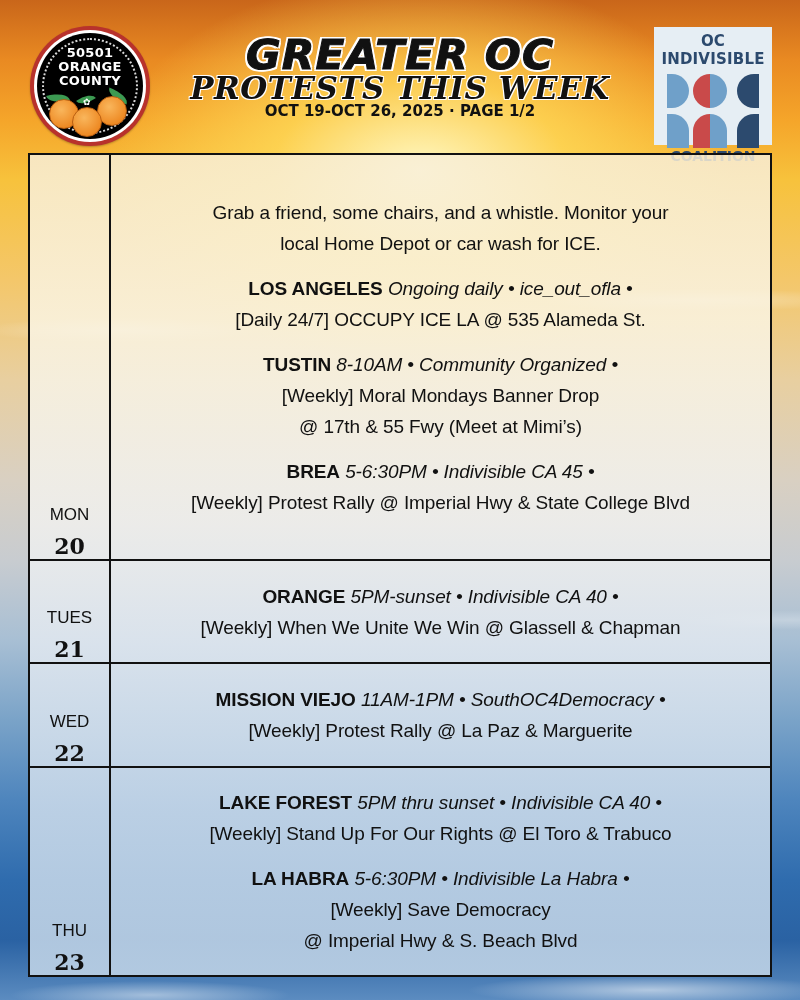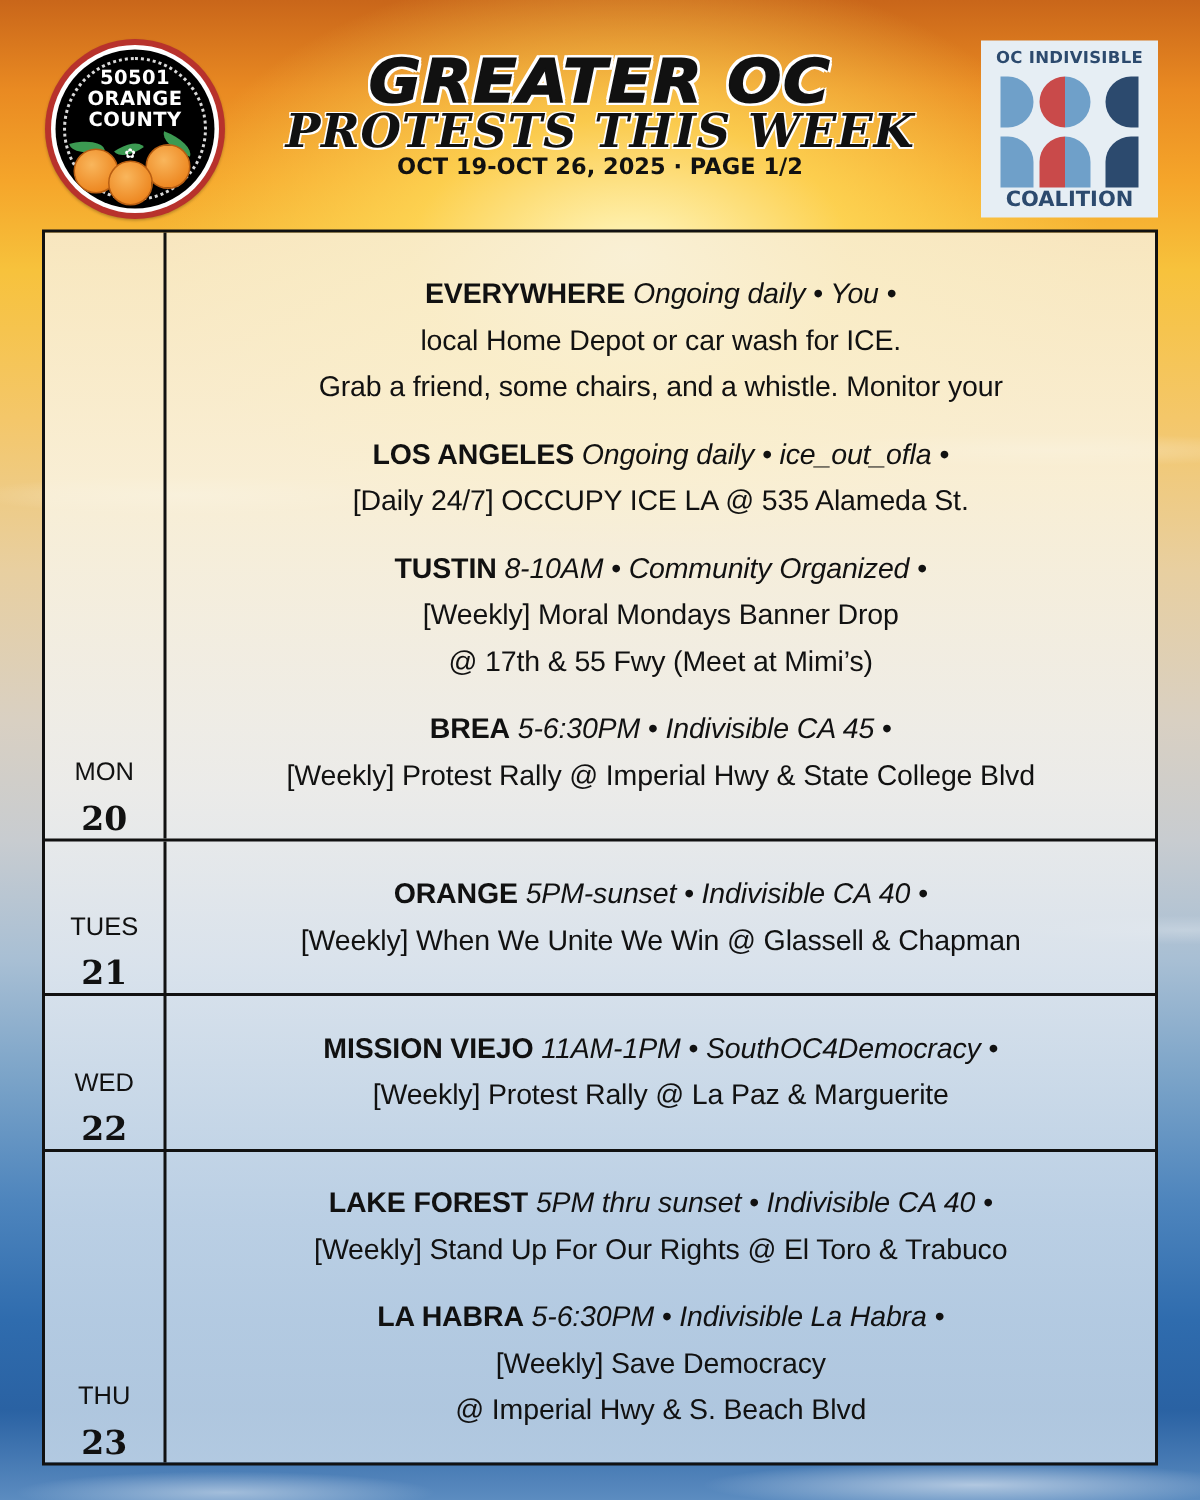--- a/index.html
+++ b/index.html
@@ -86,21 +86,21 @@
   }
   .title-date {
     font-family: "DejaVu Sans", sans-serif; font-weight: 700; 
     font-size: 15px; line-height: 18px; color: #111;
   }
 
   .logo-coalition {
     position: absolute; left: 654px; top: 27px; width: 118px; height: 118px;
     background: #e6eef4; text-align: center; padding-top: 5px;
   }
-  .logo-coalition .top { font-family: "DejaVu Sans", sans-serif; font-weight: 700; font-size: 11px; color: #2c4a6e; letter-spacing: 0.2px; }
+  .logo-coalition .top { font-family: "DejaVu Sans", sans-serif; font-weight: 700; font-size: 15px; color: #2c4a6e; letter-spacing: 0.2px; }
   .logo-coalition .bottom { font-family: "DejaVu Sans", sans-serif; font-weight: 700; font-size: 14px; color: #2c4a6e; margin-top: 0; }
   .shapes { position: relative; width: 92px; height: 74px; margin: 6px auto 0; }
   .shp { position: absolute; width: 20px; height: 33px; }
   .c-light { background: #6fa0c9; }
   .c-red { background: #c94a4a; }
   .c-dark { background: #2c4a6e; }
 
   
   .schedule {
     position: absolute; left: 28px; top: 153px; width: 744px; height: 824px;
@@ -187,26 +187,22 @@
 
 <div class="schedule">
 
   <div class="row" style="top:0;height:406px;">
     <div class="day-cell">
       <div class="day-name">MON</div>
       <div class="day-num">20</div>
     </div>
     <div class="events-cell">
       <div class="event">
-        <div class="event-line">
-          <span class="city">EVERYWHERE</span>
-          <span class="meta">Ongoing daily • You •</span>
-        </div>
+        <div class="event-line">Grab a friend, some chairs, and a whistle. Monitor your</div>
         <div class="event-line">local Home Depot or car wash for ICE.</div>
-        <div class="event-line">Grab a friend, some chairs, and a whistle. Monitor your</div>
       </div>
       <div class="event">
         <div class="event-line">
           <span class="city">LOS ANGELES</span>
           <span class="meta">Ongoing daily • ice_out_ofla •</span>
         </div>
         <div class="event-line">[Daily 24/7] OCCUPY ICE LA @ 535 Alameda St.</div>
       </div>
       <div class="event">
         <div class="event-line">

